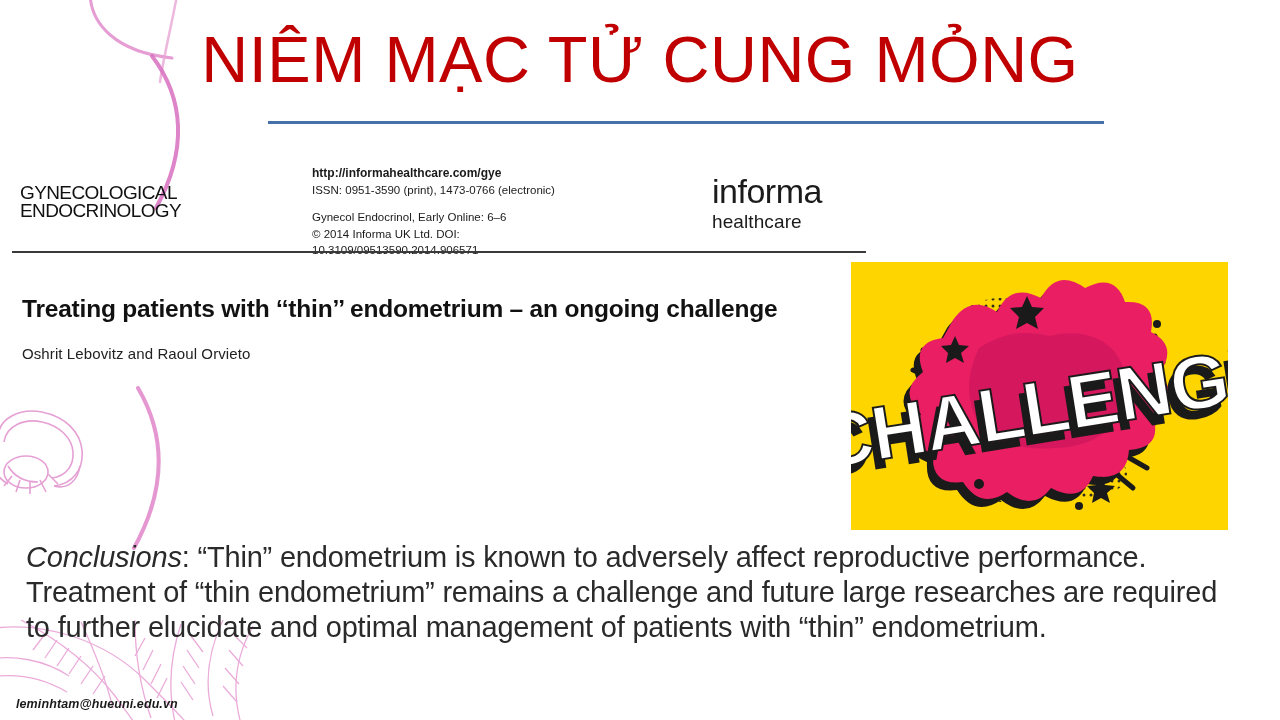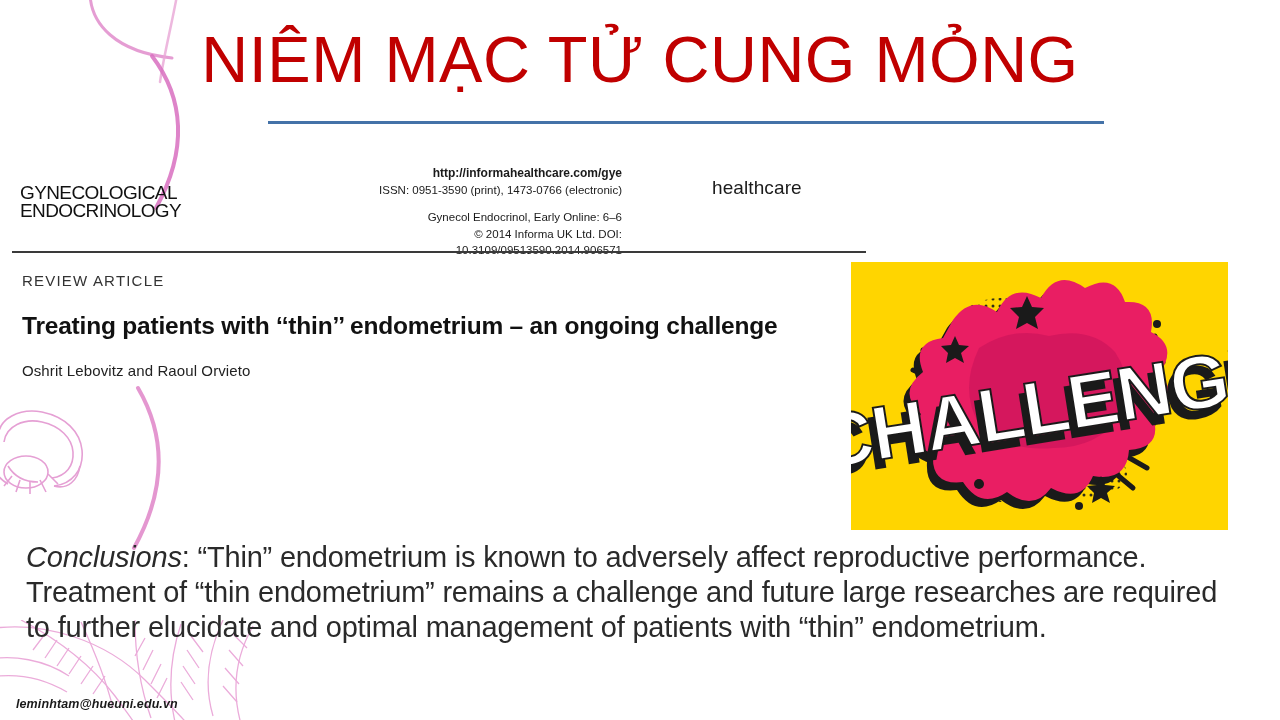--- a/index.html
+++ b/index.html
@@ -72,21 +72,21 @@
     line-height: 0.95;
     letter-spacing: -0.6px;
   }
   #journal-logo .ln2 { display: block; }
 
   #journal-meta {
     position: absolute;
     left: 300px;
     top: 5px;
     width: 310px;
-    text-align: right;
+    text-align: left;
     color: #1a1a1a;
     font-size: 11.5px;
     line-height: 1.45;
   }
   #journal-url { font-weight: bold; font-size: 12px; }
   #journal-meta .spacer { display: block; height: 10px; }
 
   #informa-logo {
     position: absolute;
     left: 700px;
@@ -249,27 +249,27 @@
 
     <div id="journal-meta">
       <div id="journal-url">http://informahealthcare.com/gye</div>
       <div>ISSN: 0951-3590 (print), 1473-0766 (electronic)</div>
       <span class="spacer"></span>
       <div>Gynecol Endocrinol, Early Online: 6–6</div>
       <div>© 2014 Informa UK Ltd. DOI: 10.3109/09513590.2014.906571</div>
     </div>
 
     <div id="informa-logo">
+      <div id="informa-name">informa</div>
       <div id="informa-sub">healthcare</div>
     </div>
   </div>
   <div id="journal-rule"></div>
 
   <div id="article-block">
-    <div id="article-kicker">REVIEW ARTICLE</div>
     <div id="article-title">Treating patients with ‘‘thin’’ endometrium – an ongoing challenge</div>
     <div id="article-authors">Oshrit Lebovitz and Raoul Orvieto</div>
   </div>
 
   <div id="challenge-image">
     <svg width="377" height="268" viewBox="0 0 377 268">
       <defs>
         <pattern id="halftone" x="0" y="0" width="7" height="7" patternUnits="userSpaceOnUse">
           <circle cx="2" cy="2" r="1.5" fill="#1A1A1A"></circle>
         </pattern>

